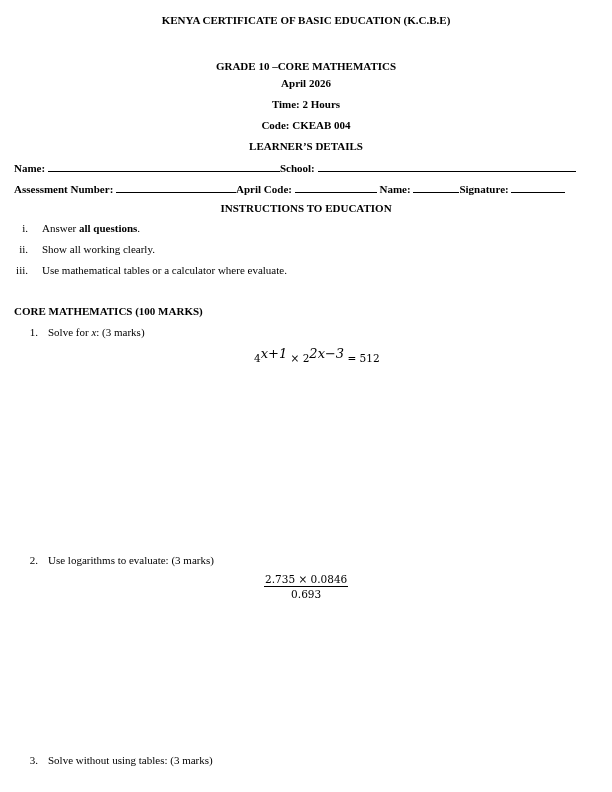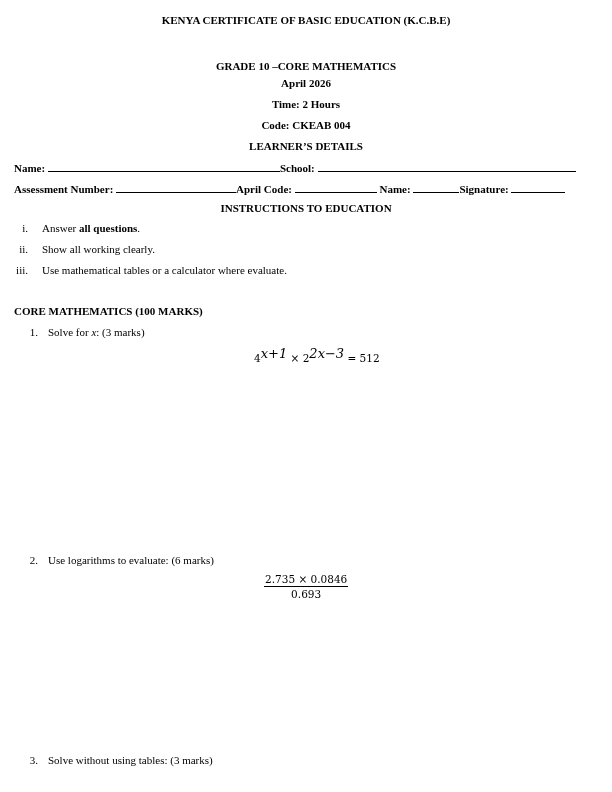--- a/index.html
+++ b/index.html
@@ -58,21 +58,21 @@
 <div class="abs bold" style="top:305px; left:14px;text-align:center;">CORE MATHEMATICS (100 MARKS)</div>
 
 <div class="abs" style="top:326px; left:0;">
   <span class="q-num">1.</span><span>Solve for </span><i>x</i><span>: (3 marks)</span>
 </div>
 <div class="abs math" style="top:346px; left:254px;">
   <span>4</span><sup><i>x+1</i></sup><span> × </span><span>2</span><sup><i>2x−3</i></sup><span> = 512</span>
 </div>
 
 <div class="abs" style="top:554px; left:0;">
-  <span class="q-num">2.</span><span>Use logarithms to evaluate: (6 marks)</span>
+  <span class="q-num">2.</span><span>Use logarithms to evaluate: (3 marks)</span>
 </div>
 <div class="abs math" style="top:573px; left:264px;">
   <span class="frac">
     <span class="num">2.735 × 0.0846</span>
     <span class="den">0.693</span>
   </span>
 </div>
 
 <div class="abs" style="top:754px; left:0;font-family:Liberation Serif, serif;">
   <span class="q-num">3.</span><span>Solve without using tables: (3 marks)</span>

